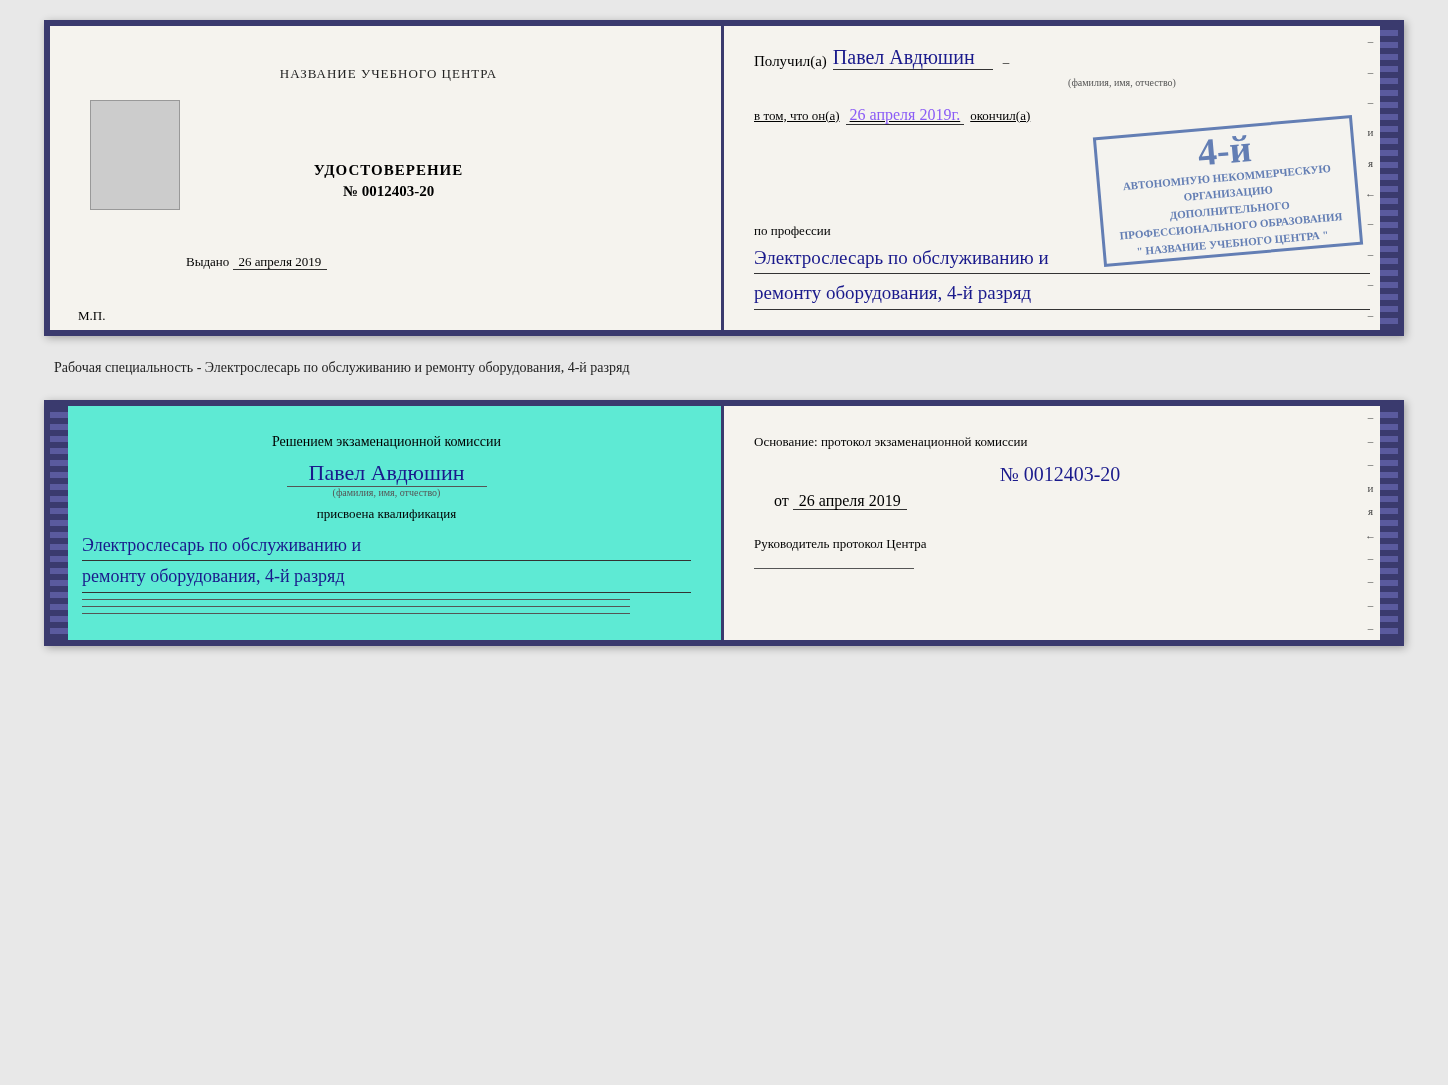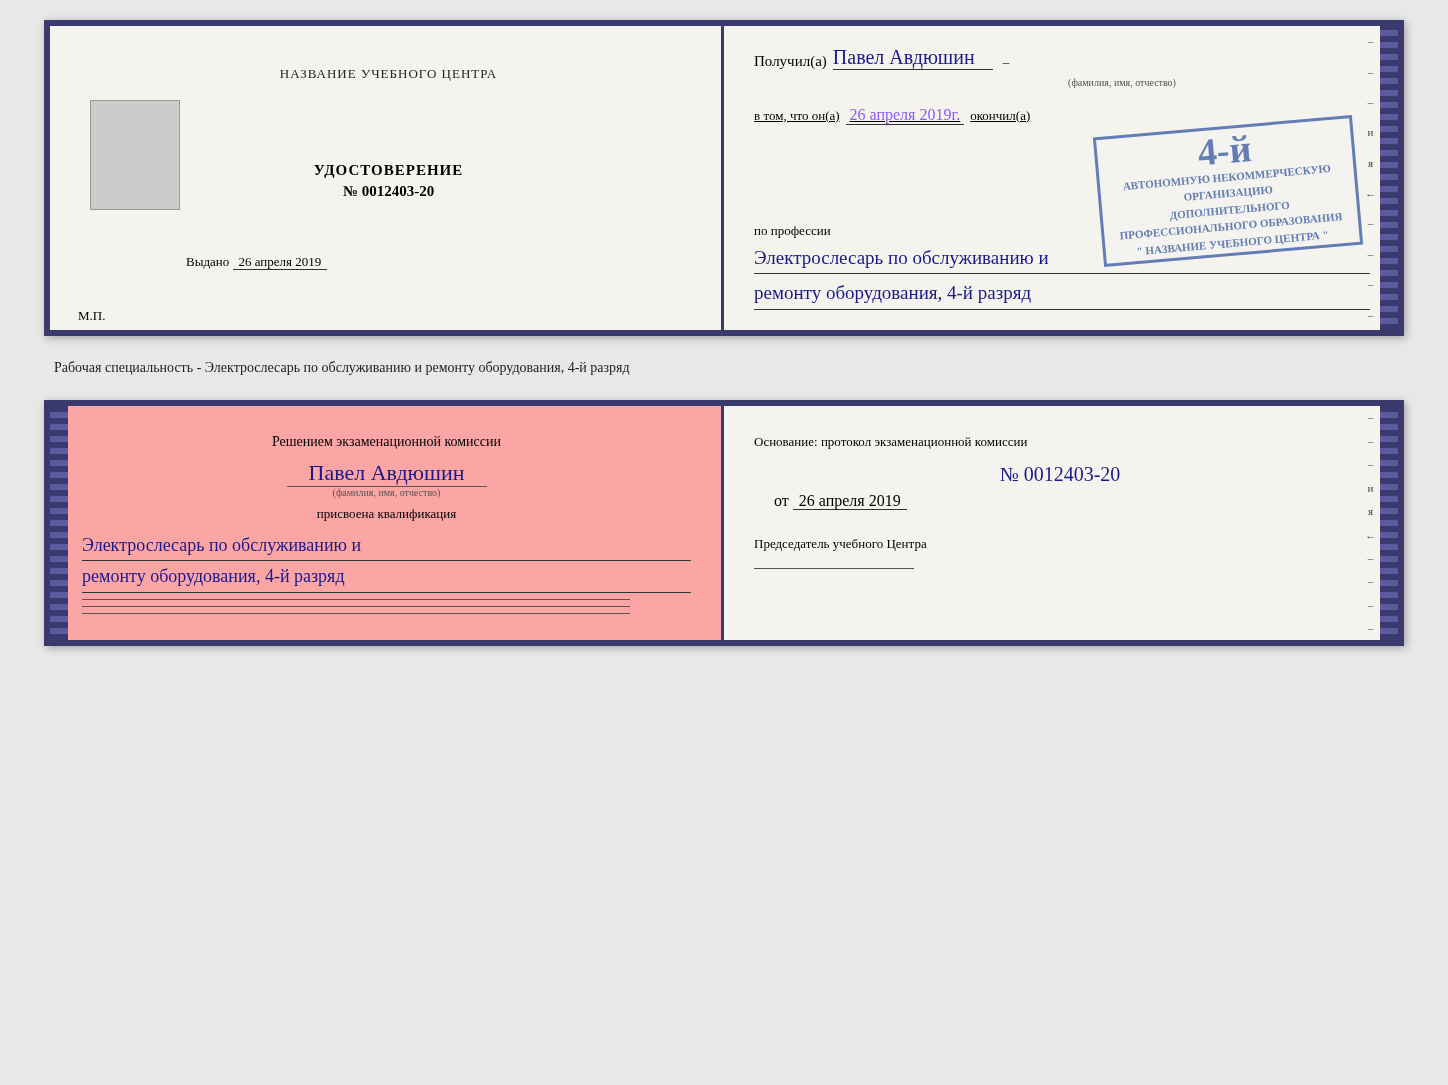--- a/index.html
+++ b/index.html
@@ -247,21 +247,21 @@
         0deg,
         #3a3a6e 0px, #3a3a6e 6px,
         #5a5a9e 6px, #5a5a9e 12px
       );
     }
 
     .page-bottom-left {
       width: 50%;
       border-right: 3px solid #3a3a6e;
       padding: 25px 30px 20px 32px;
-      background: #fca5a5;
+      background: #5eead4;
     }
 
     .page-bottom-right {
       width: 50%;
       padding: 25px 32px 20px 30px;
       background: #f5f3ee;
     }
 
     .komissia-title {
       font-size: 14px;
@@ -459,21 +459,21 @@
 
     <span class="right-number-hw">№  0012403-20</span>
 
     <div class="right-date">
       <span>от</span>
       <span style="border-bottom:1px solid #333; padding:0 6px;">26 апреля 2019</span>
     </div>
 
 
     <div style="margin-top: 24px;" class="right-sign-block">
-      <div>Председатель учебного Центра</div>
+      <div>Руководитель протокол Центра</div>
       <div class="sign-line"></div>
     </div>
 
     <div style="position:absolute; right:22px; top:0; bottom:0; display:flex; flex-direction:column; justify-content:space-around; align-items:center; font-size:11px; color:#444;">
       <span>–</span>
         <span>–</span>
         <span>–</span>
         <span>и</span>
         <span>я</span>
         <span>←</span>

